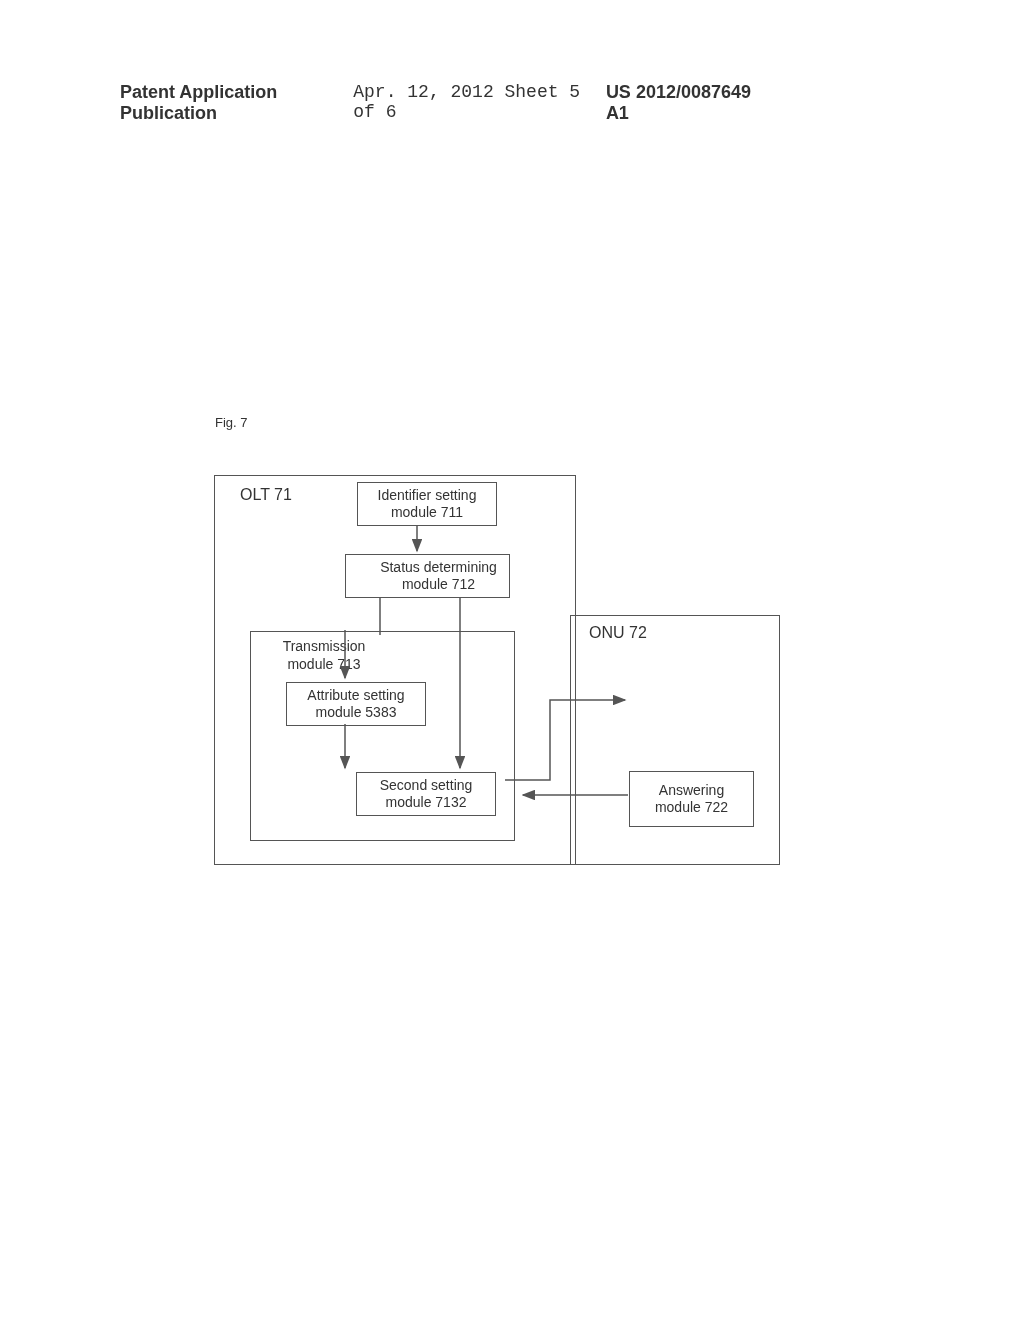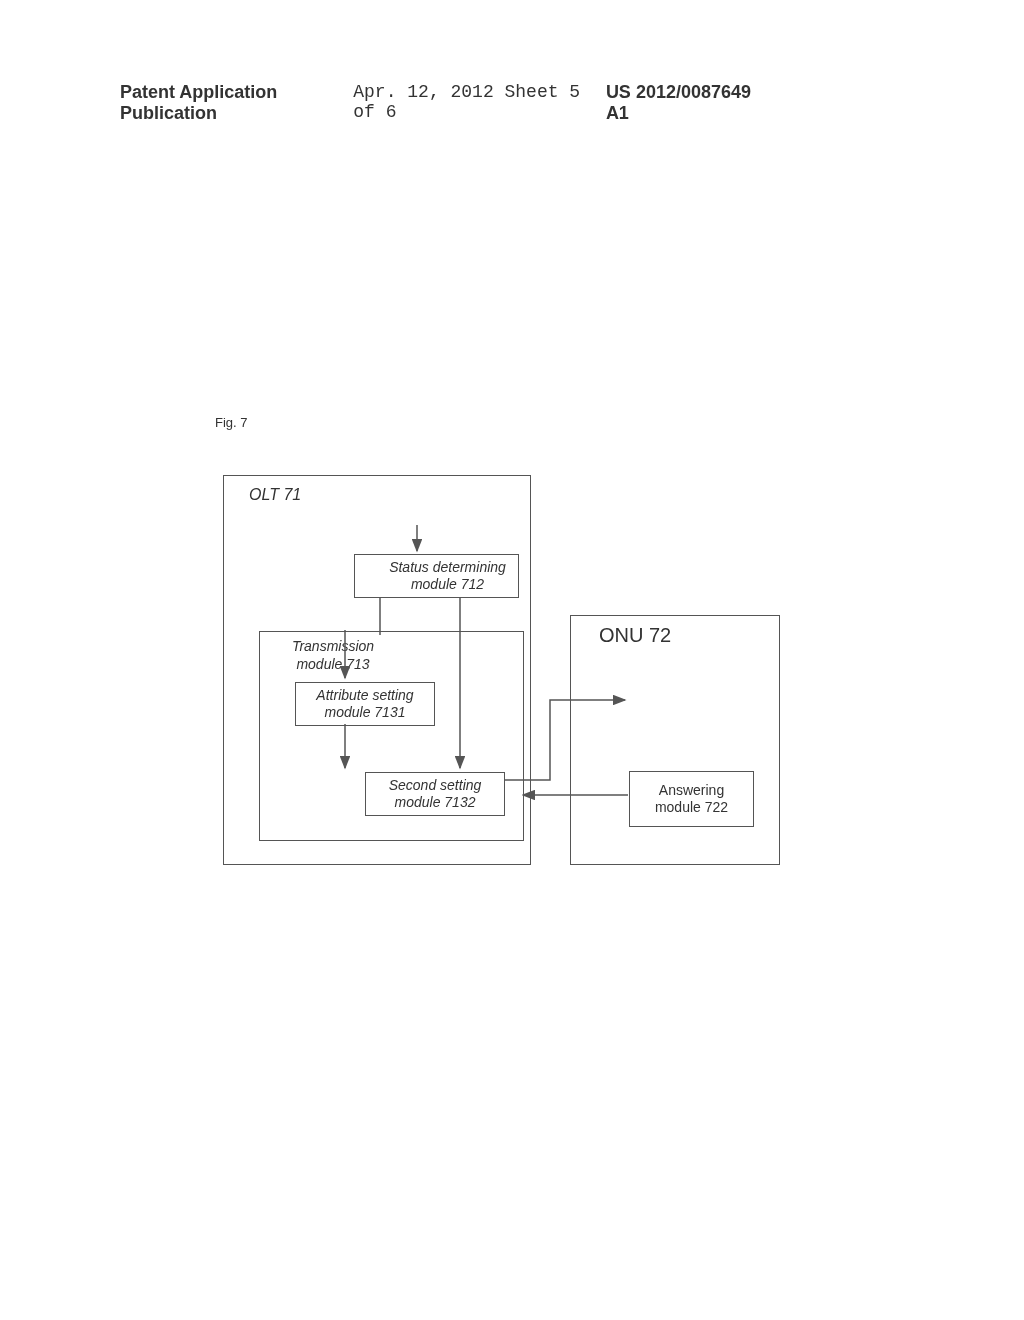--- a/index.html
+++ b/index.html
@@ -34,46 +34,45 @@
     .diagram {
       position: absolute;
       top: 475px;
       left: 205px;
       width: 600px;
       height: 420px;
     }
     .olt-box {
       position: absolute;
       top: 0;
-      left: 18px;
-      width: 308px;
+      left: 9px;
+      width: 362px;
       height: 390px;
       border: 1.5px solid #555;
-      font-style: italic;
     }
     .olt-label {
       position: absolute;
       top: 10px;
       left: 25px;
       font-size: 16px;
       color: #333;
     }
     .onu-box {
       position: absolute;
       top: 140px;
       left: 365px;
       width: 210px;
       height: 250px;
       border: 1.5px solid #555;
     }
     .onu-label {
       position: absolute;
       top: 8px;
-      left: 28px;
-      font-size: 20px;
+      left: 18px;
+      font-size: 16px;
       color: #333;
     }
     .module-box {
       position: absolute;
       border: 1.5px solid #555;
       background: #fff;
       display: flex;
       align-items: center;
       justify-content: center;
       text-align: center;
@@ -115,30 +114,33 @@
   <span class="header-right">US 2012/0087649 A1</span>
 </div>
 
 <div class="fig-label">Fig. 7</div>
 
 <div class="diagram">
 
   <div class="olt-box">
     <div class="olt-label">OLT 71</div>
 
+    <div class="module-box" style="top:6px; left:142px; width:140px; height:44px;">
+      <span>Identifier setting module 711</span>
+    </div>
 
     <div class="module-box" style="top:78px; left:130px; width:165px; height:44px;padding-left:28px;">
       <span>Status determining module 712</span>
     </div>
 
     <div class="transmission-box" style="top:155px; left:35px; width:265px; height:210px;">
       <div class="transmission-label">Transmission module 713</div>
 
       <div class="module-box" style="top:50px; left:35px; width:140px; height:44px;">
-        <span>Attribute setting module 7131</span>
+        <span>Attribute setting module 5383</span>
       </div>
 
       <div class="module-box" style="top:140px; left:105px; width:140px; height:44px;">
         <span>Second setting module 7132</span>
       </div>
     </div>
   </div>
 
   <div class="onu-box">
     <div class="onu-label">ONU 72</div>

